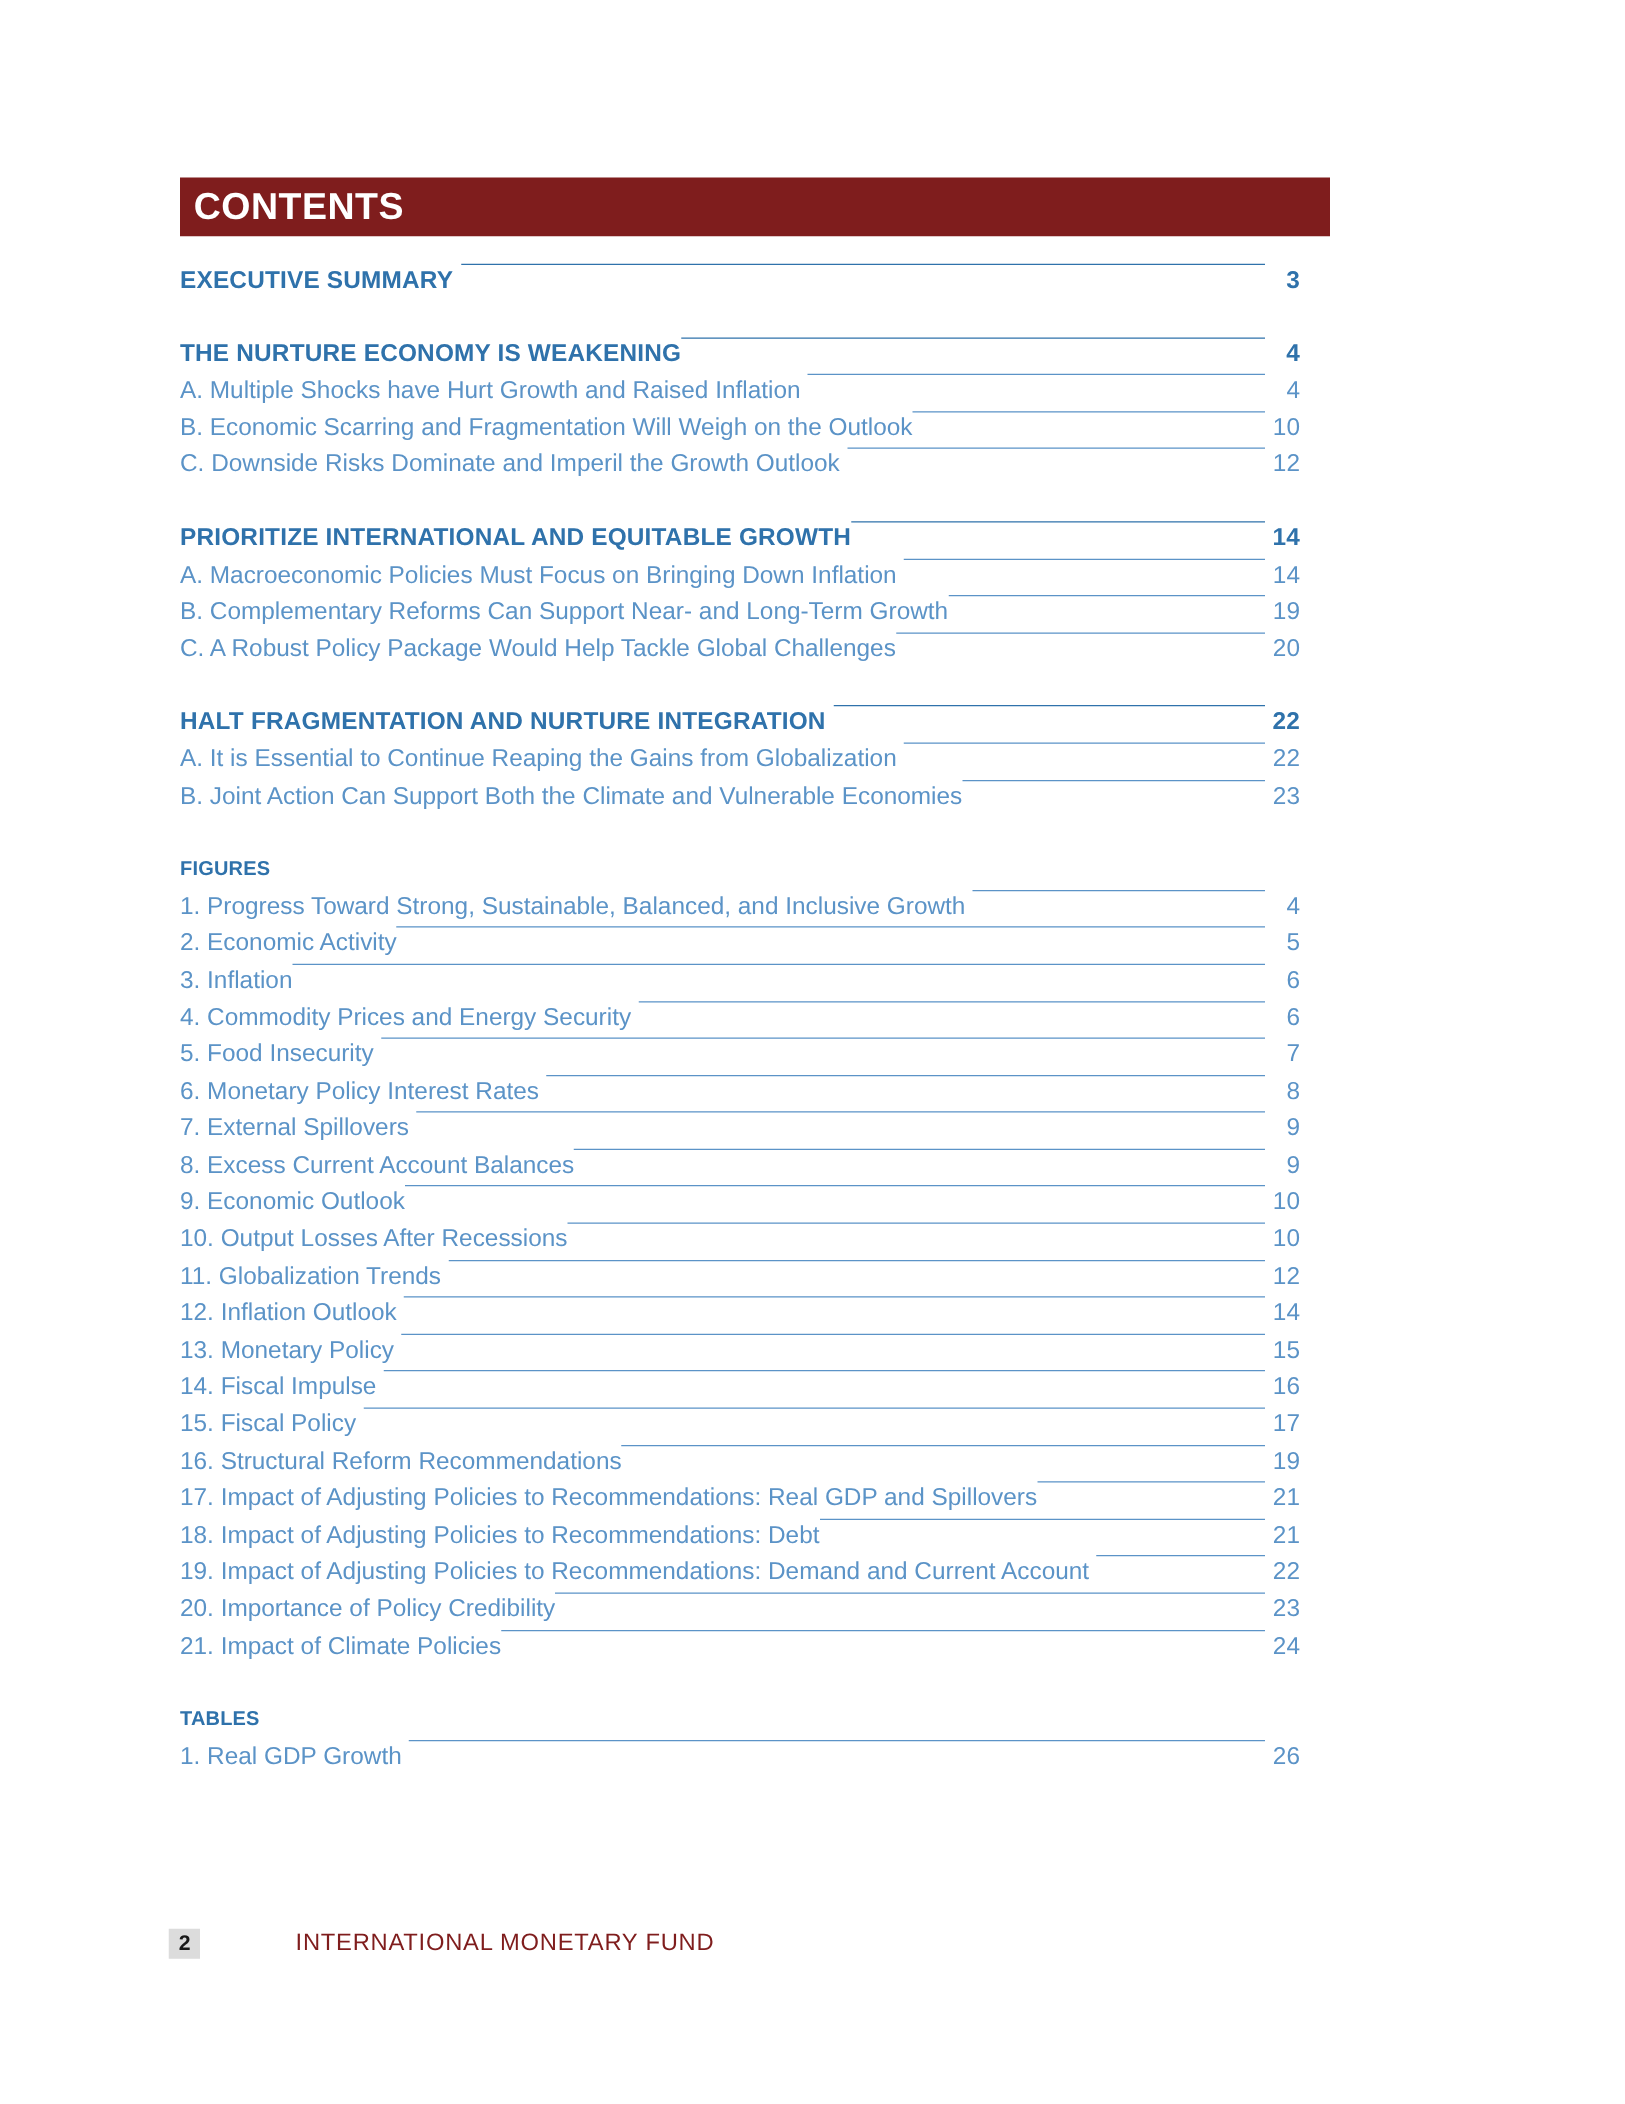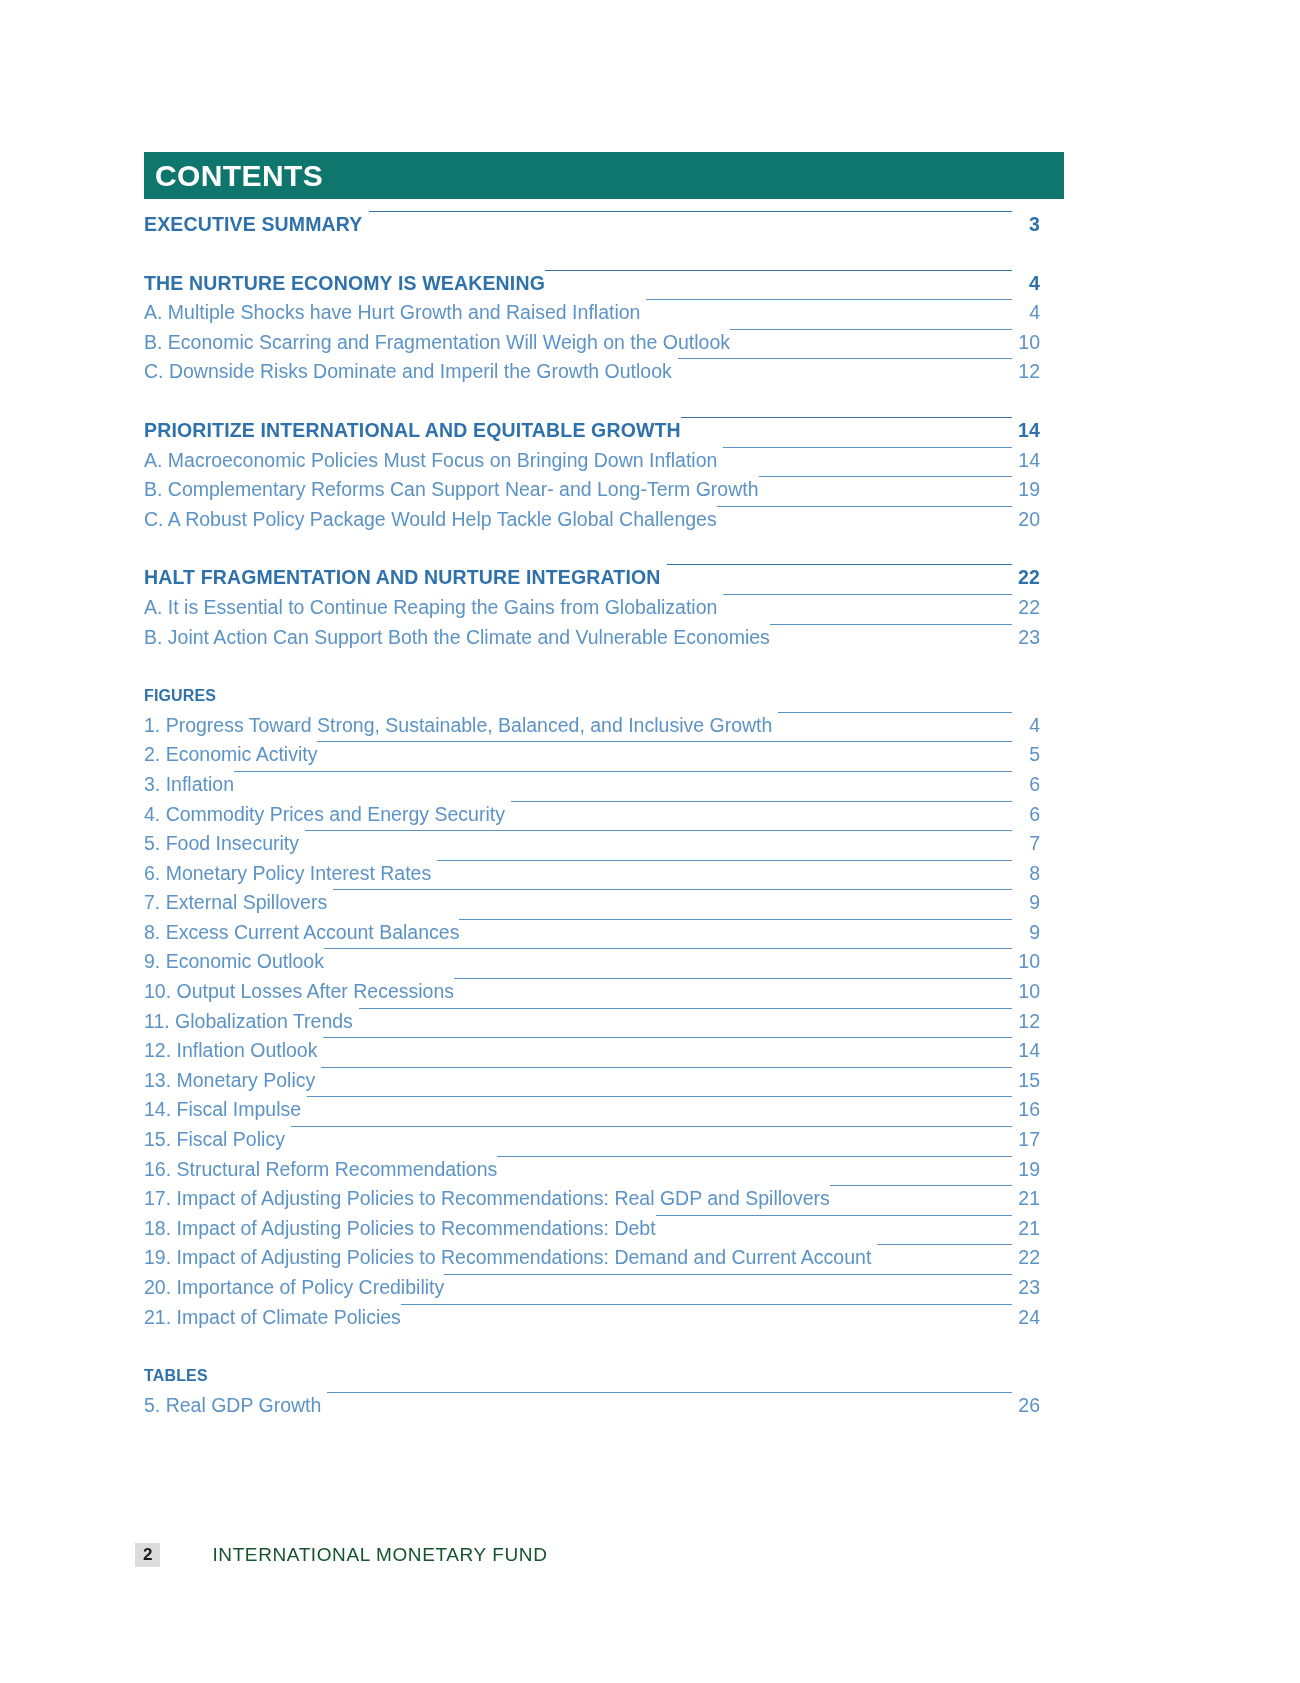--- a/index.html
+++ b/index.html
@@ -20,24 +20,24 @@
     left: 0; top: 0;
     width: 1300px;
     height: 1683px;
     background: #ffffff;
   }
 
   
   .contents-bar {
     position: absolute;
     left: 144px;
-    top: 152px;
+    top: 142px;
     width: 920px;
     height: 47px;
-    background: #0f766e;
+    background: #7f1d1d;
     display: flex;
     align-items: center;
   }
   .contents-bar .title {
     color: #ffffff;
     font-size: 30px;
     font-weight: bold;
     letter-spacing: 0.4px;
     padding-left: 11px;
     line-height: 1;
@@ -123,24 +123,24 @@
   }
   .footer .pagebox {
     background: #dcdcdc;
     color: #1a1a1a;
     font-weight: bold;
     font-size: 17px;
     padding: 3px 8px 4px 8px;
     line-height: 1;
   }
   .footer .org {
-    color: #14532d;
+    color: #7f1d1d;
     font-size: 19px;
     letter-spacing: 0.6px;
-    margin-left: 52px;
+    margin-left: 76px;
     text-align: right;
   }
 </style>
 </head>
 <body>
 
 <div class="page">
 
   <div class="contents-bar">
     <div class="title">CONTENTS</div>
@@ -324,21 +324,21 @@
         <div class="row">
           <span class="label lead-tight">21. Impact of Climate Policies</span>
           <span class="leader"></span>
           <span class="pageno">24</span>
         </div>
       </div>
       <div class="gap-lg"></div>
       <div class="group">
         <div class="row plain"><span class="label">TABLES</span></div>
         <div class="row">
-          <span class="label lead-space">5. Real GDP Growth</span>
+          <span class="label lead-space">1. Real GDP Growth</span>
           <span class="leader"></span>
           <span class="pageno">26</span>
         </div>
       </div>
     </div>
 
   <div class="footer">
     <div class="pagebox">2</div>
     <div class="org">INTERNATIONAL MONETARY FUND</div>
   </div>

